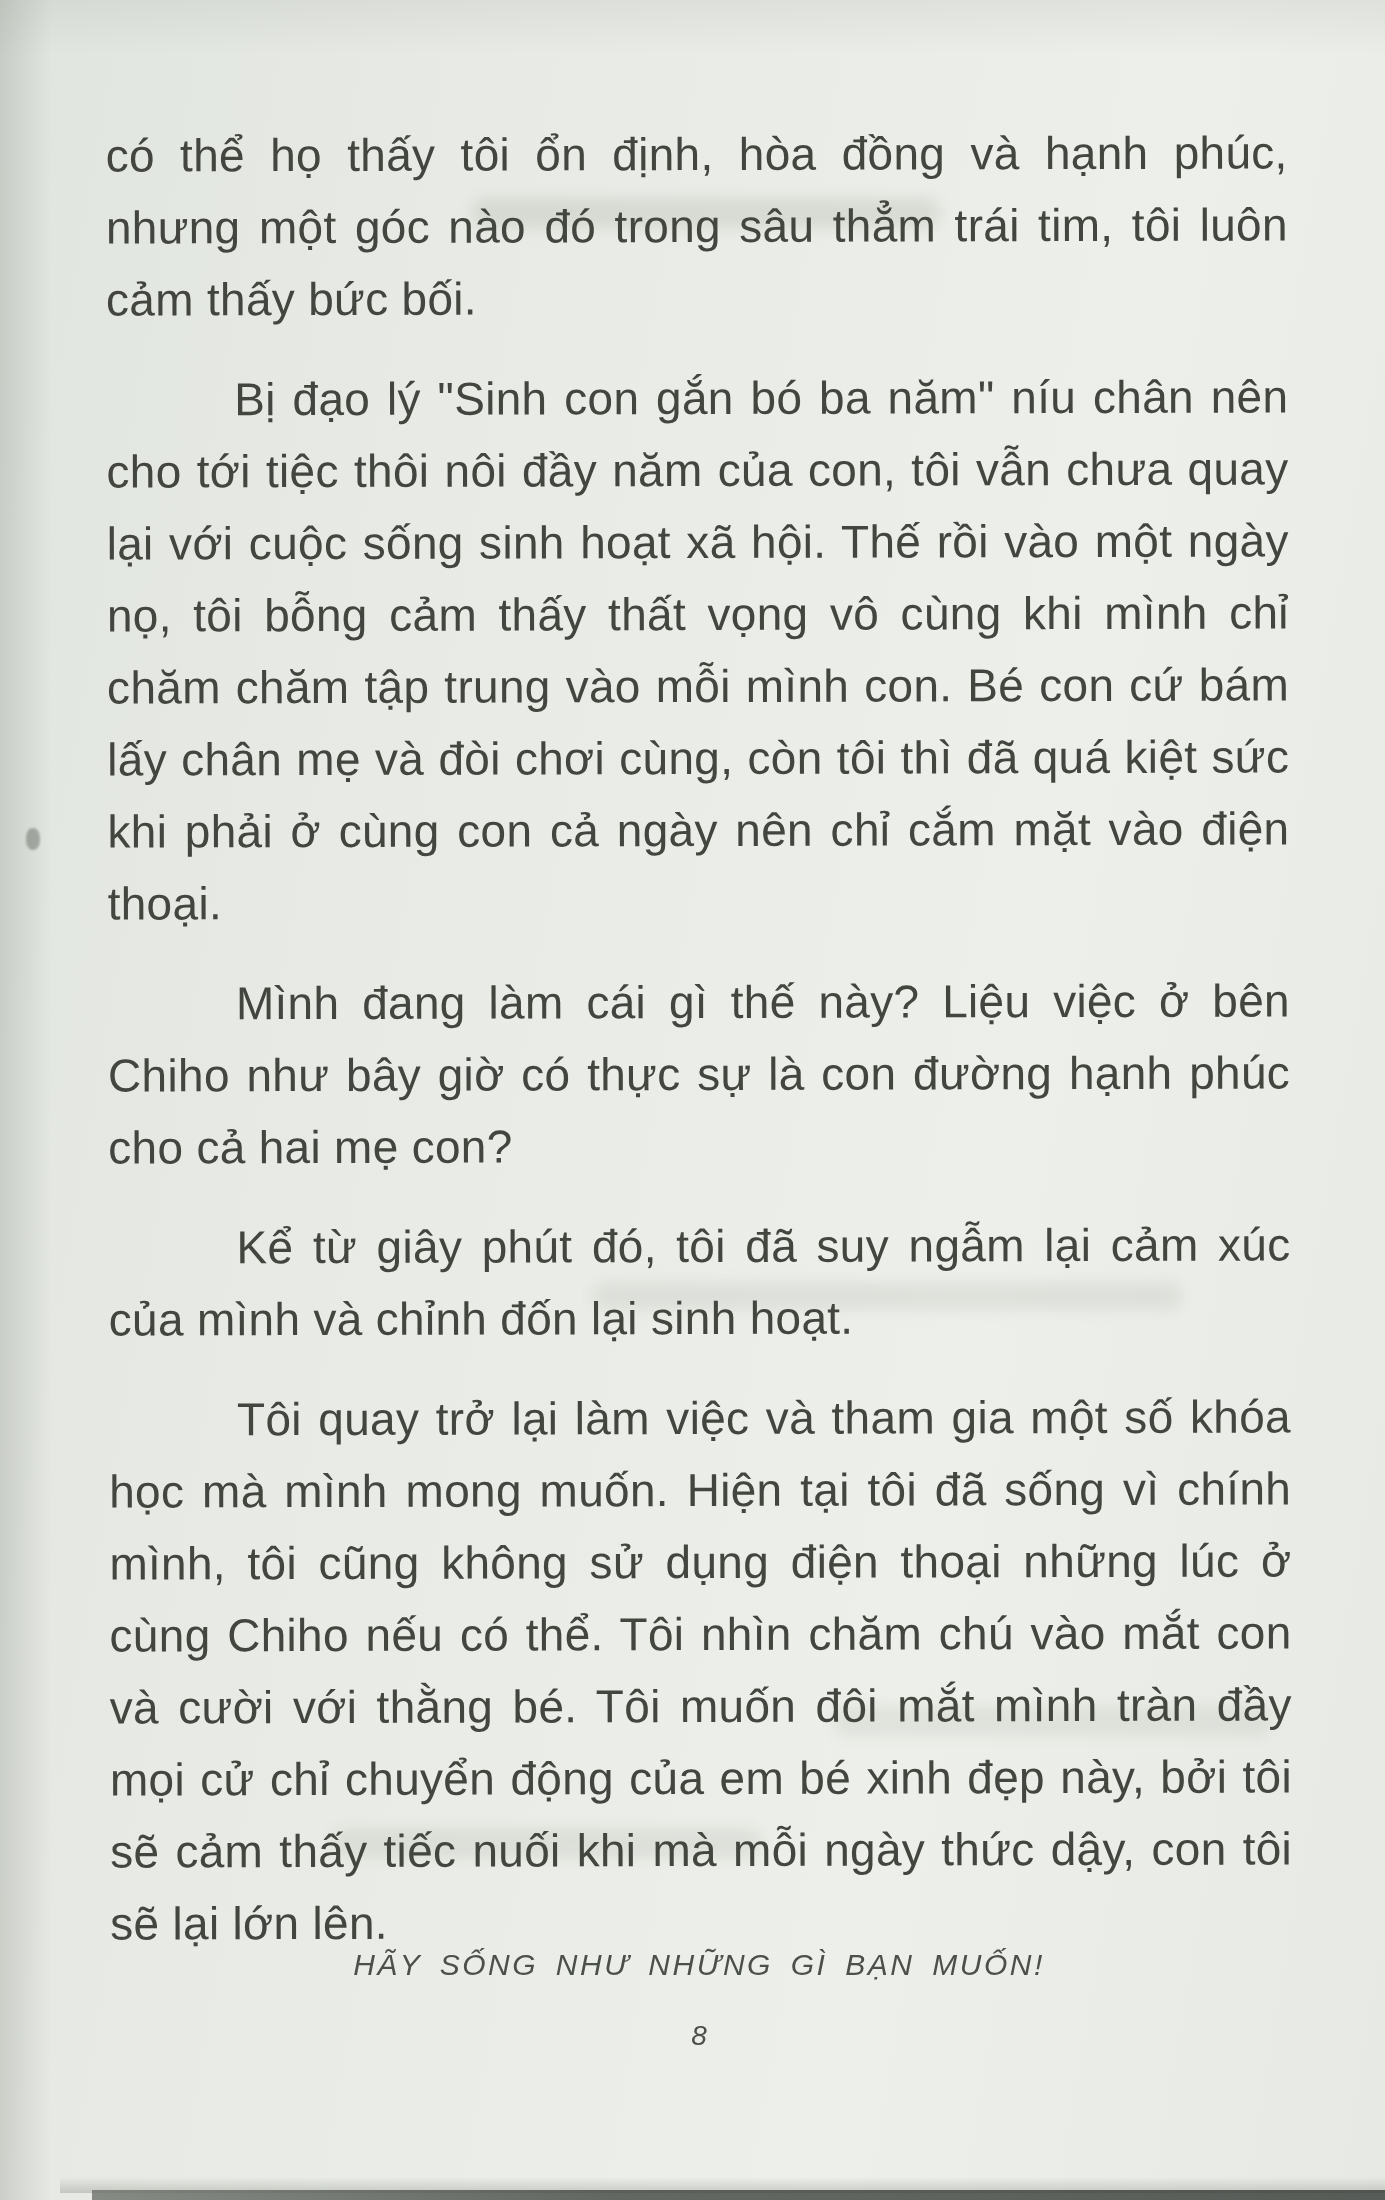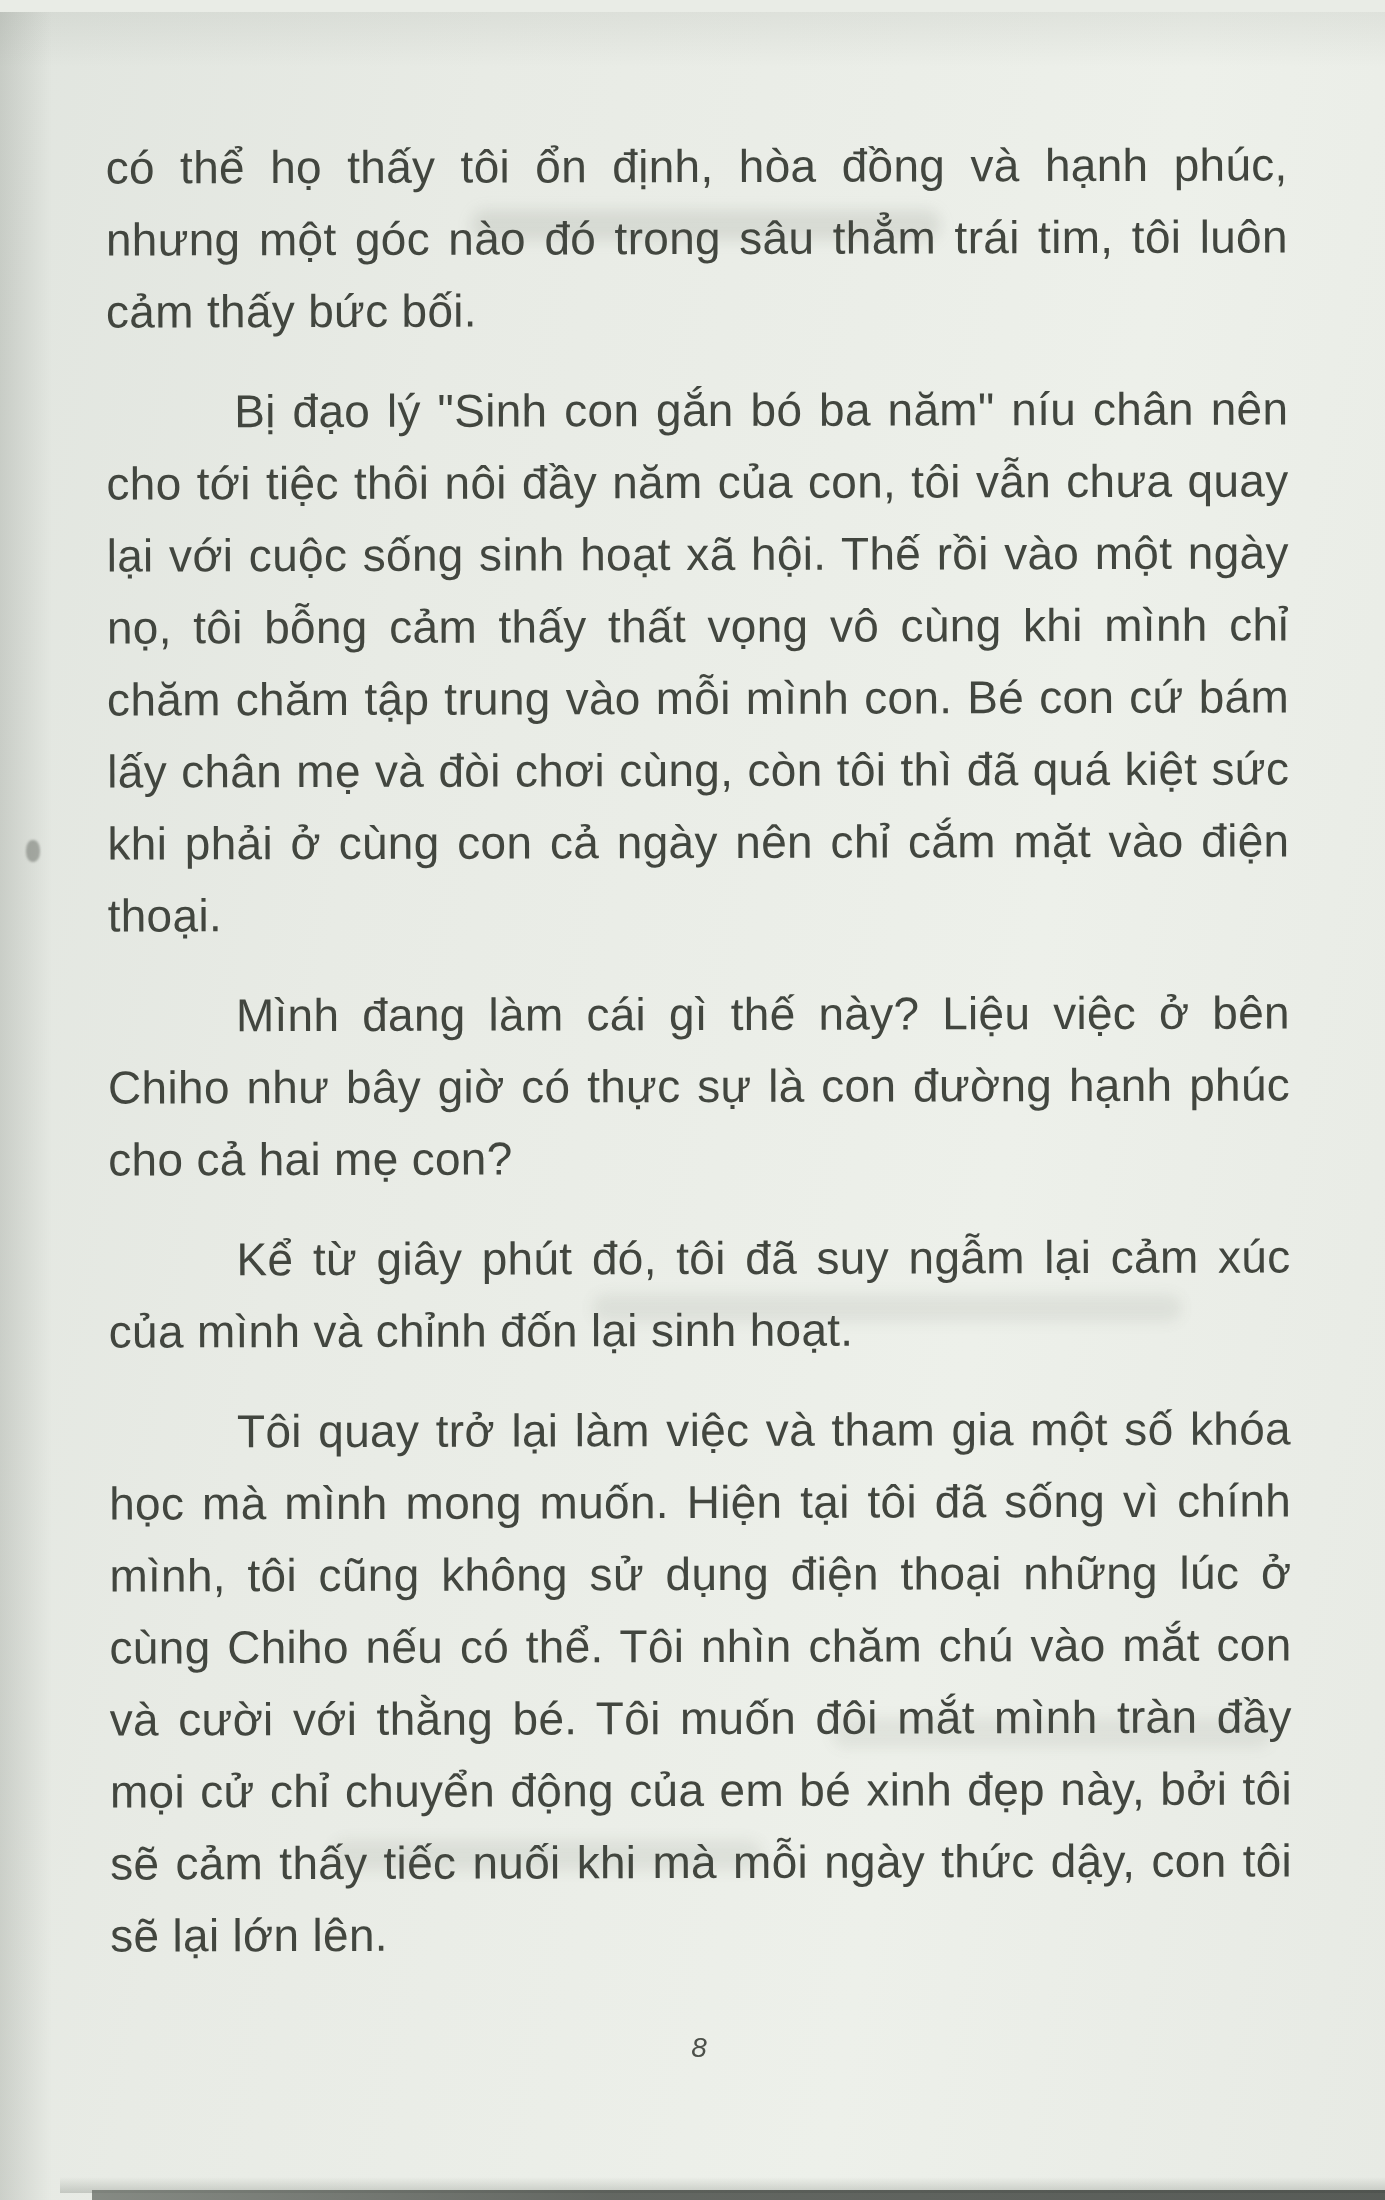--- a/index.html
+++ b/index.html
@@ -11,21 +11,20 @@
     height: 2200px;
     position: relative;
     overflow: hidden;
     font-family: "Liberation Sans", sans-serif;
     background: #e9ece6;
   }
   .scan {
     position: absolute;
     inset: 0;
     background: linear-gradient(100deg, #e1e5df 0%, #e8ebe5 28%, #edf0ea 68%, #e7eae4 100%);
-    margin-top: 12px;
   }
   .textblock {
     position: absolute;
     left: 108px;
     top: 118px;
     width: 1182px;
     color: #42463f;
     font-size: 46px;
     font-weight: 300;
     line-height: 72px;
@@ -121,18 +120,19 @@
   <div class="speck"></div>
 
   <div class="textblock">
     <p>có thể họ thấy tôi ổn định, hòa đồng và hạnh phúc, nhưng một góc nào đó trong sâu thẳm trái tim, tôi luôn cảm thấy bức bối.</p>
     <p class="indent">Bị đạo lý "Sinh con gắn bó ba năm" níu chân nên cho tới tiệc thôi nôi đầy năm của con, tôi vẫn chưa quay lại với cuộc sống sinh hoạt xã hội. Thế rồi vào một ngày nọ, tôi bỗng cảm thấy thất vọng vô cùng khi mình chỉ chăm chăm tập trung vào mỗi mình con. Bé con cứ bám lấy chân mẹ và đòi chơi cùng, còn tôi thì đã quá kiệt sức khi phải ở cùng con cả ngày nên chỉ cắm mặt vào điện thoại.</p>
     <p class="indent">Mình đang làm cái gì thế này? Liệu việc ở bên Chiho như bây giờ có thực sự là con đường hạnh phúc cho cả hai mẹ con?</p>
     <p class="indent">Kể từ giây phút đó, tôi đã suy ngẫm lại cảm xúc của mình và chỉnh đốn lại sinh hoạt.</p>
     <p class="indent">Tôi quay trở lại làm việc và tham gia một số khóa học mà mình mong muốn. Hiện tại tôi đã sống vì chính mình, tôi cũng không sử dụng điện thoại những lúc ở cùng Chiho nếu có thể. Tôi nhìn chăm chú vào mắt con và cười với thằng bé. Tôi muốn đôi mắt mình tràn đầy mọi cử chỉ chuyển động của em bé xinh đẹp này, bởi tôi sẽ cảm thấy tiếc nuối khi mà mỗi ngày thức dậy, con tôi sẽ lại lớn lên.</p>
   </div>
 
+  <div class="footer">HÃY SỐNG NHƯ NHỮNG GÌ BẠN MUỐN!</div>
   <div class="pagenum">8</div>
 
   <div class="edge-bottom-soft"></div>
   <div class="edge-bottom"></div>
 
 </div>
 
 </body></html>

